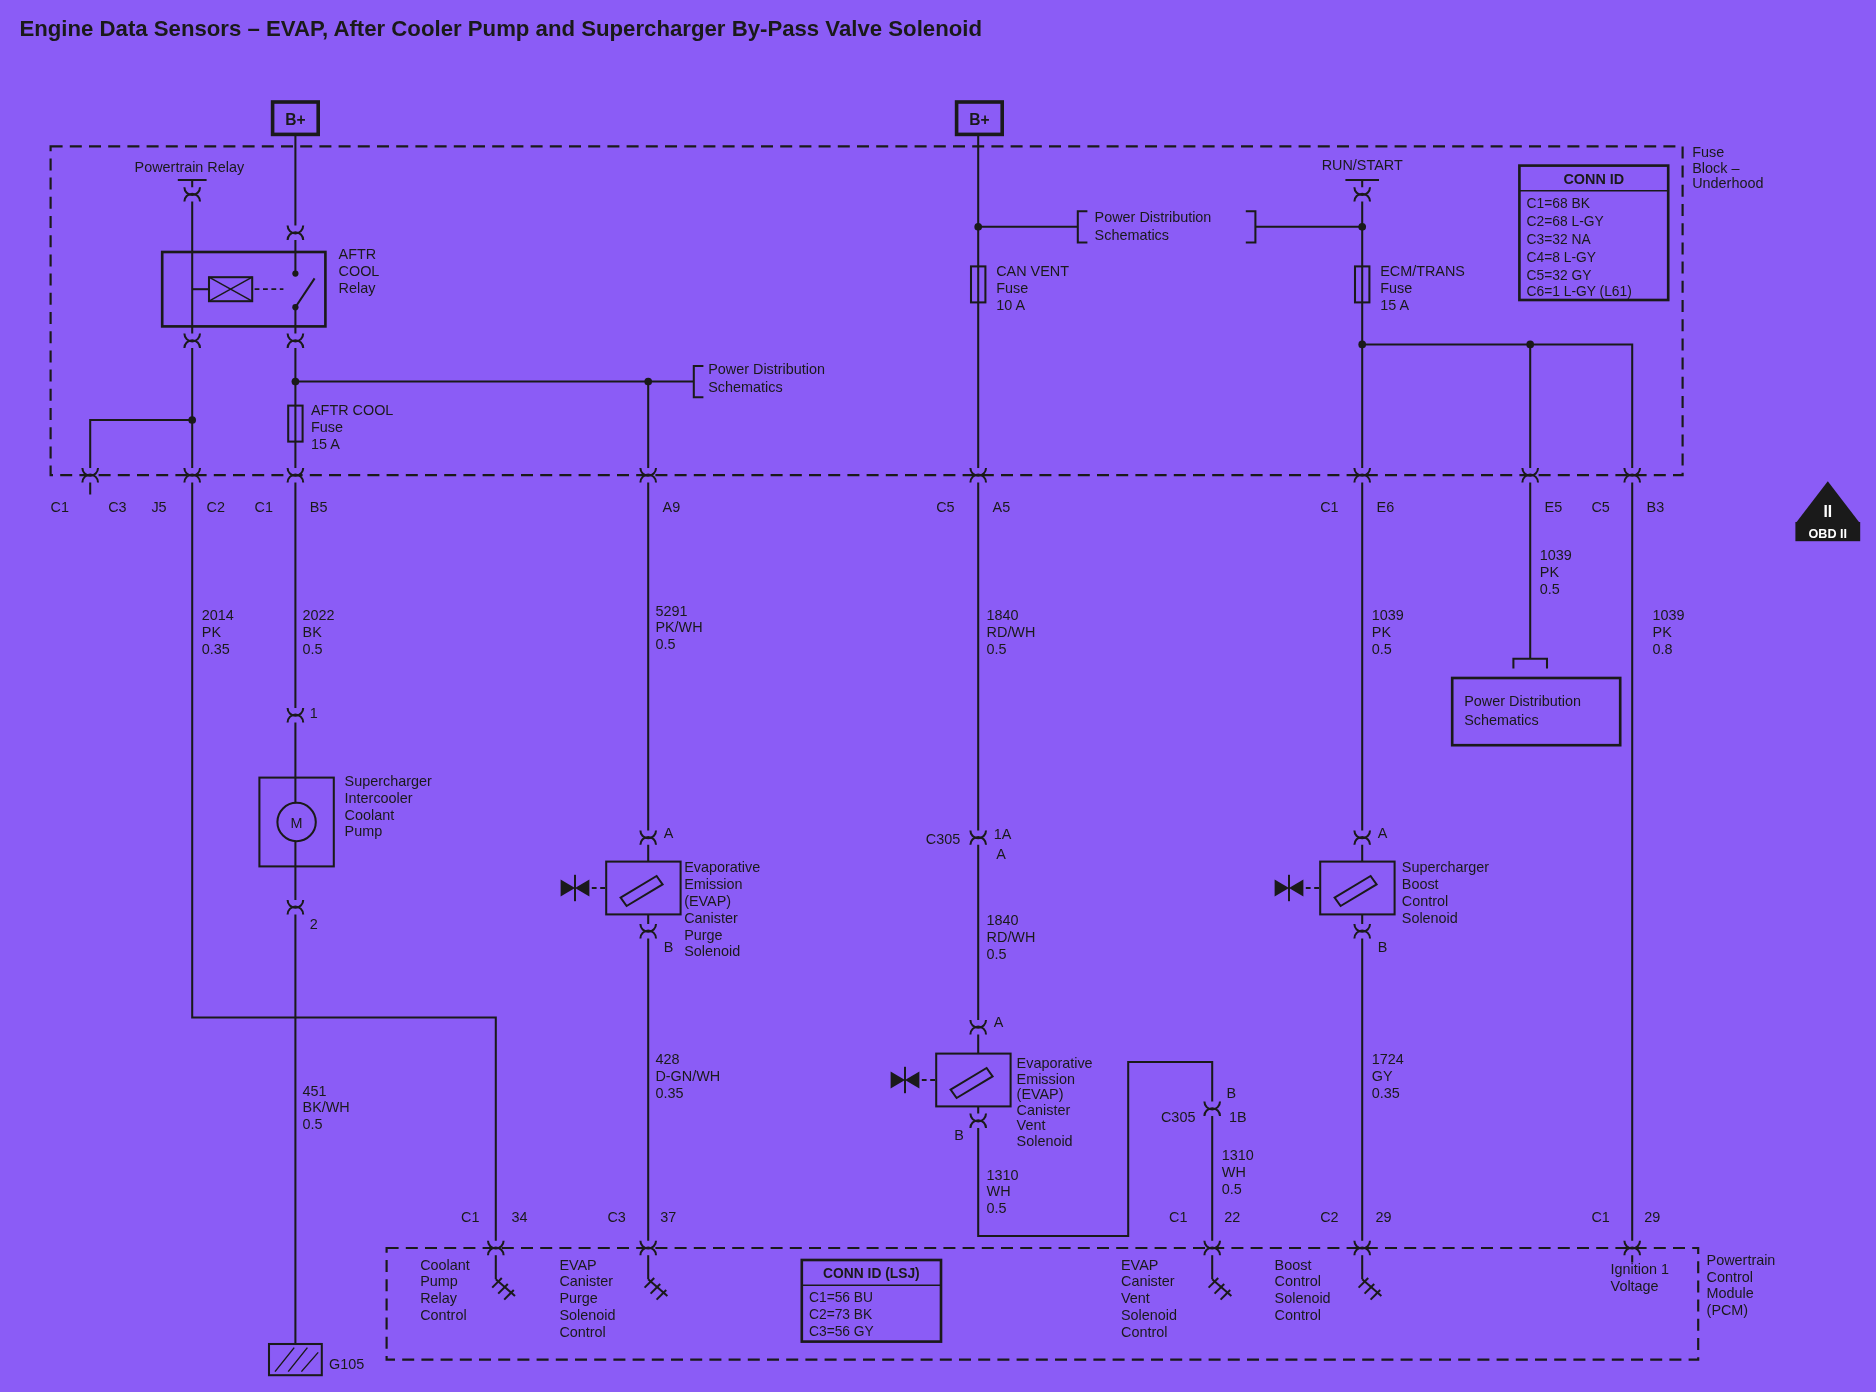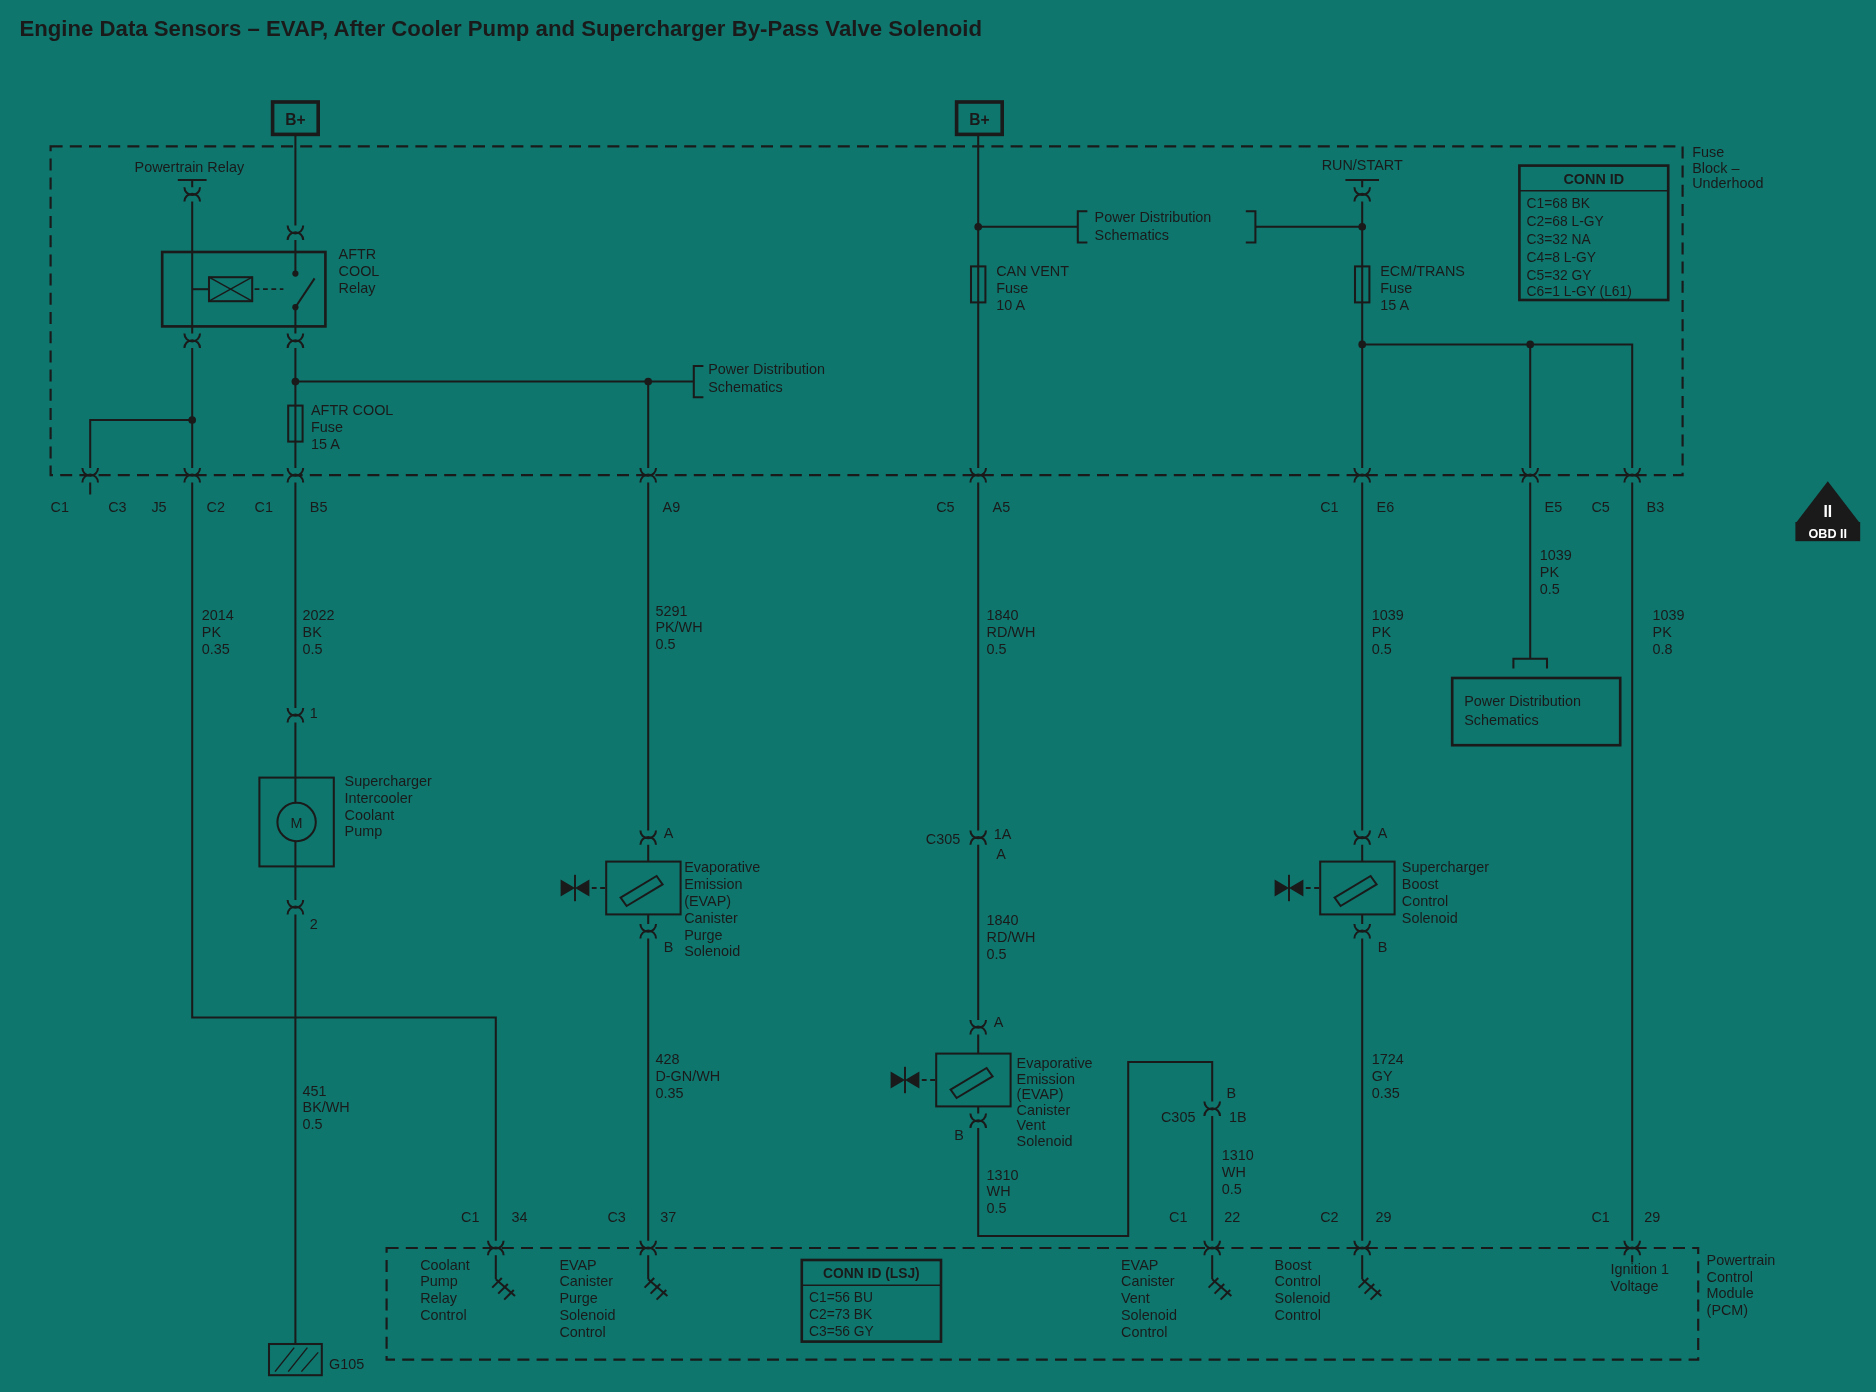--- a/index.html
+++ b/index.html
@@ -1,16 +1,16 @@
 <!DOCTYPE html>
 <html><head>
 <meta charset="utf-8">
 <style>
   html,body { margin:0; padding:0; background:#ffffff; }
-  .stage { width:1876px; height:1392px; background:#0f766e; }
+  .stage { width:1876px; height:1392px; background:#8b5cf6; }
   svg text { font-family:"Liberation Sans","DejaVu Sans",sans-serif; font-size:12px; fill:#1a1a1a; }
   svg path, svg line, svg rect, svg circle { stroke:#1a1a1a; stroke-width:1.7; fill:none; stroke-linecap:butt; }
   .dot   { fill:#1a1a1a; stroke:none; }
   .fillk { fill:#1a1a1a; stroke:none; }
   .thick { stroke-width:3; }
   .box2  { stroke-width:2.2; }
   .dashbox  { stroke-dasharray:10 6; stroke-width:1.8; }
   .dashlink { stroke-dasharray:4 3; stroke-width:1.5; }
   .thin  { stroke-width:1.2; }
   .b   { font-weight:bold; }

